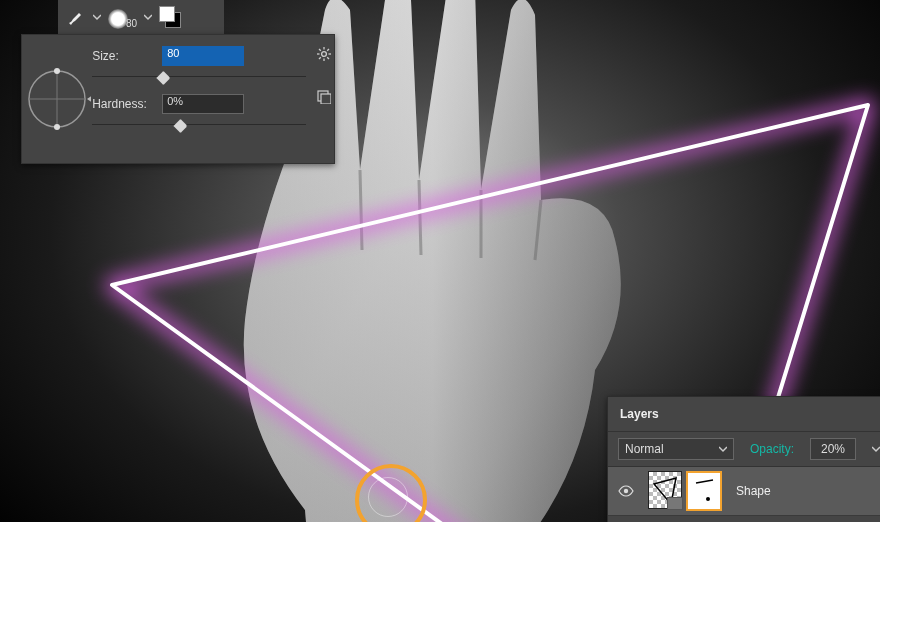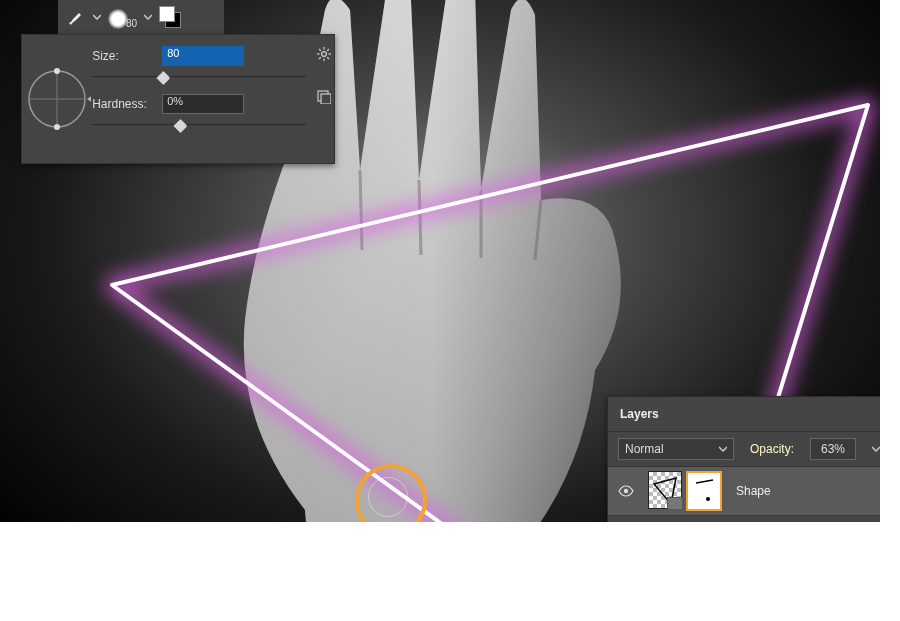--- a/index.html
+++ b/index.html
@@ -37,21 +37,21 @@
 
   
   .cursor-ring{position:absolute;left:355px;top:464px;width:64px;height:64px;border:4px solid #f3a32f;border-radius:50%}
   .cursor-inner{position:absolute;left:9px;top:9px;width:38px;height:38px;border:1px solid rgba(255,255,255,.4);border-radius:50%}
 
   
   .layers{position:absolute;left:607px;top:396px;width:282px;height:218px;background:#454545;border:1px solid #2d2d2d;box-shadow:0 2px 6px rgba(0,0,0,.5);display:flex;flex-direction:column}
   .layers-head{height:34px;display:flex;align-items:center;padding:0 12px;font-weight:bold;color:#eee;border-bottom:1px solid #333}
   .layers-opts{height:34px;display:flex;align-items:center;gap:16px;padding:0 10px;border-bottom:1px solid #333}
   .blend{flex:1;height:20px;background:#3a3a3a;border:1px solid #666;display:flex;align-items:center;justify-content:space-between;padding:0 6px;color:#ddd}
-  .op-label{color:#fef9c3}
+  .op-label{color:#14b8a6}
   .op-val{height:20px;width:44px;background:#3a3a3a;border:1px solid #666;display:flex;align-items:center;justify-content:center;color:#ddd}
   .layer-row{height:48px;display:flex;align-items:center;gap:14px;padding:0 10px;border-bottom:1px solid #3a3a3a}
   .layer-row.active{background:#5a5a5a}
   .eye{width:16px;height:16px;color:#ddd;display:flex;align-items:center;justify-content:center}
   .thumb{width:32px;height:36px;background:#fff;border:1px solid #222;position:relative}
   .thumb.checker{background:repeating-conic-gradient(#bbb 0 25%,#fff 0 50%) 0 0/8px 8px}
   .thumb .tri{position:absolute;left:2px;top:2px;width:28px;height:32px}
   .thumb .tri path{fill:none;stroke:#000;stroke-width:1.5}
   .thumb-hi{border:2px solid #f3a32f}
   .folder-ic{width:16px;height:14px;color:#ccc}
@@ -187,21 +187,21 @@
       <span>Layers</span>
     </div>
     <div class="layers-opts">
       <div class="blend">
         <span>Normal</span>
         <svg width="8" height="8" viewBox="0 0 8 8">
             <path d="M0 2l4 4 4-4" fill="none" stroke="#ccc" stroke-width="1.5"></path>
           </svg>
       </div>
       <span class="op-label">Opacity:</span>
-      <div class="op-val">63%</div>
+      <div class="op-val">20%</div>
       <svg width="8" height="8" viewBox="0 0 8 8">
           <path d="M0 2l4 4 4-4" fill="none" stroke="#ccc" stroke-width="1.5"></path>
         </svg>
     </div>
 
     <div class="layer-row active">
       <span class="eye">
         <svg width="16" height="16" viewBox="0 0 16 16">
             <path d="M1 8c2-3.5 5-5 7-5s5 1.5 7 5c-2 3.5-5 5-7 5s-5-1.5-7-5z" fill="none" stroke="#ddd" stroke-width="1.2"></path>
             <circle cx="8" cy="8" r="2.2" fill="#ddd"></circle>

